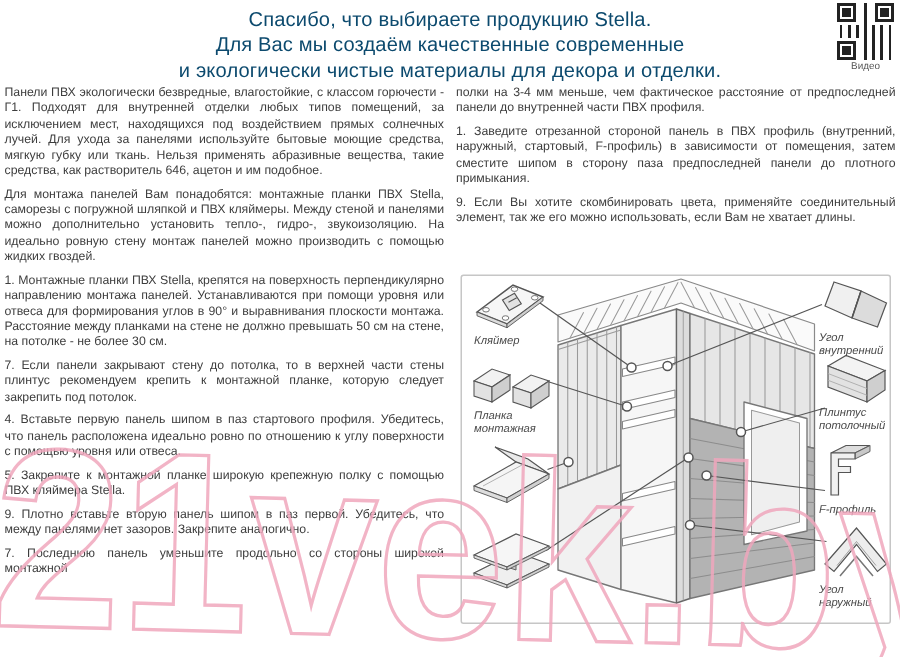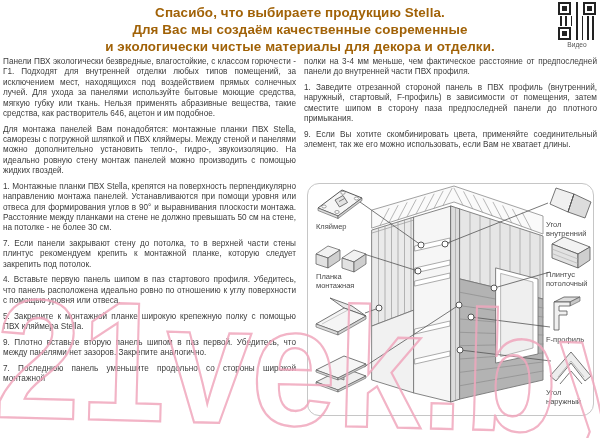--- a/index.html
+++ b/index.html
@@ -1,27 +1,27 @@
 <!DOCTYPE html>
 <html><head>
 <meta charset="utf-8">
 <style>
   html,body{margin:0;padding:0;}
   body{width:600px;height:438px;background:#fff;font-family:"Liberation Sans",sans-serif;position:relative;overflow:hidden;}
   .page{position:absolute;inset:0;background:#fff;}
-  .hdr{position:absolute;top:4px;left:0;right:0;text-align:center;font-size:13.4px;line-height:17px;color:#a16207;font-weight:700;letter-spacing:.1px;}
+  .hdr{position:absolute;top:4px;left:0;right:0;text-align:center;font-size:13.4px;line-height:17px;color:#0c4a6e;font-weight:400;letter-spacing:.1px;}
   .qr{position:absolute;top:2px;right:3px;width:40px;text-align:center;}
   .qr svg{display:block;margin:0 auto;}
   .qr-cap{font-size:6.6px;color:#555;margin-top:1px;}
   .col{position:absolute;top:57px;width:293px;font-size:8.2px;line-height:10.4px;color:#3d3d3d;text-align:justify;}
   .col-left{left:3px;}
   .col-right{left:304px;}
   .col p{margin:0 0 5.2px 0;}
   .col p.cont{text-align-last:justify;}
-  .diagram{position:absolute;left:307px;top:183px;width:285px;height:231px;border:1px solid #c6c6c6;border-radius:12px;background:#fff;}
+  .diagram{position:absolute;left:307px;top:183px;width:285px;height:231px;border:1px solid #c6c6c6;border-radius:2px;background:#fff;font-style:italic;}
   .diagram svg{position:absolute;left:0;top:0;}
   .dlbl{position:absolute;font-size:7.5px;line-height:8.7px;color:#4a4a4a;}
   .dlbl.l{left:8px;width:62px;}
   .dlbl.r{left:238px;width:46px;}
   .wm{position:absolute;left:0;top:0;z-index:40;pointer-events:none;}
 </style>
 </head>
 <body>
 
 <div class="page">

